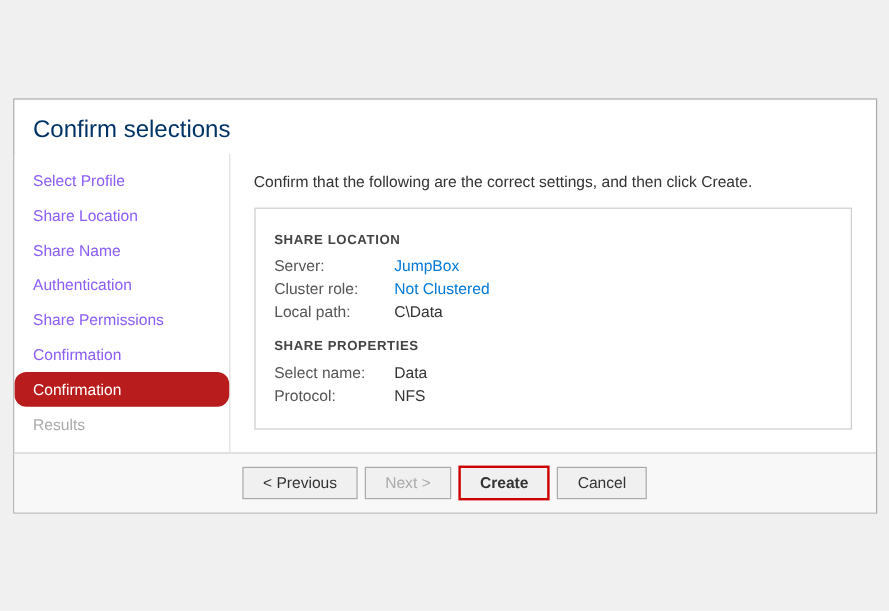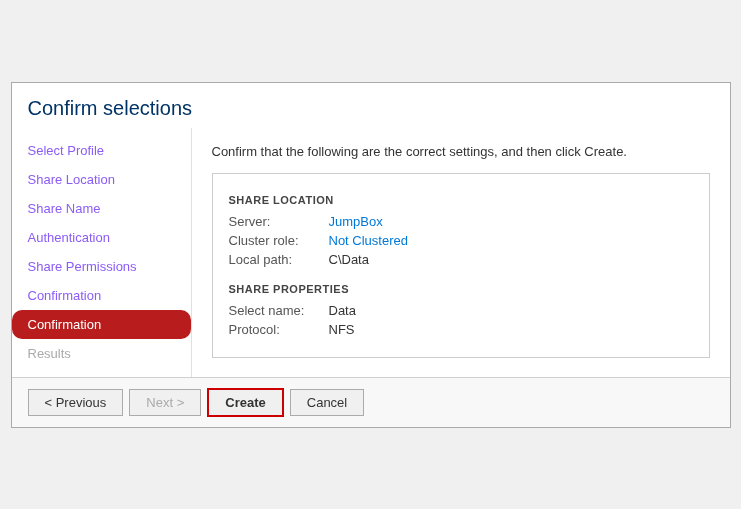--- a/index.html
+++ b/index.html
@@ -94,21 +94,21 @@
     .detail-value {
       color: #333333;
     }
     .detail-value.link-style {
       color: #0078d7;
     }
     .dialog-footer {
       border-top: 1px solid #d0d0d0;
       padding: 10px 16px;
       display: flex;
-      justify-content: flex-start;
+      justify-content: center;
       align-items: center;
       gap: 6px;
       background: #f8f8f8;
     }
     .btn {
       padding: 5px 16px;
       font-size: 13px;
       border: 1px solid #ababab;
       background: #f0f0f0;
       cursor: pointer;

